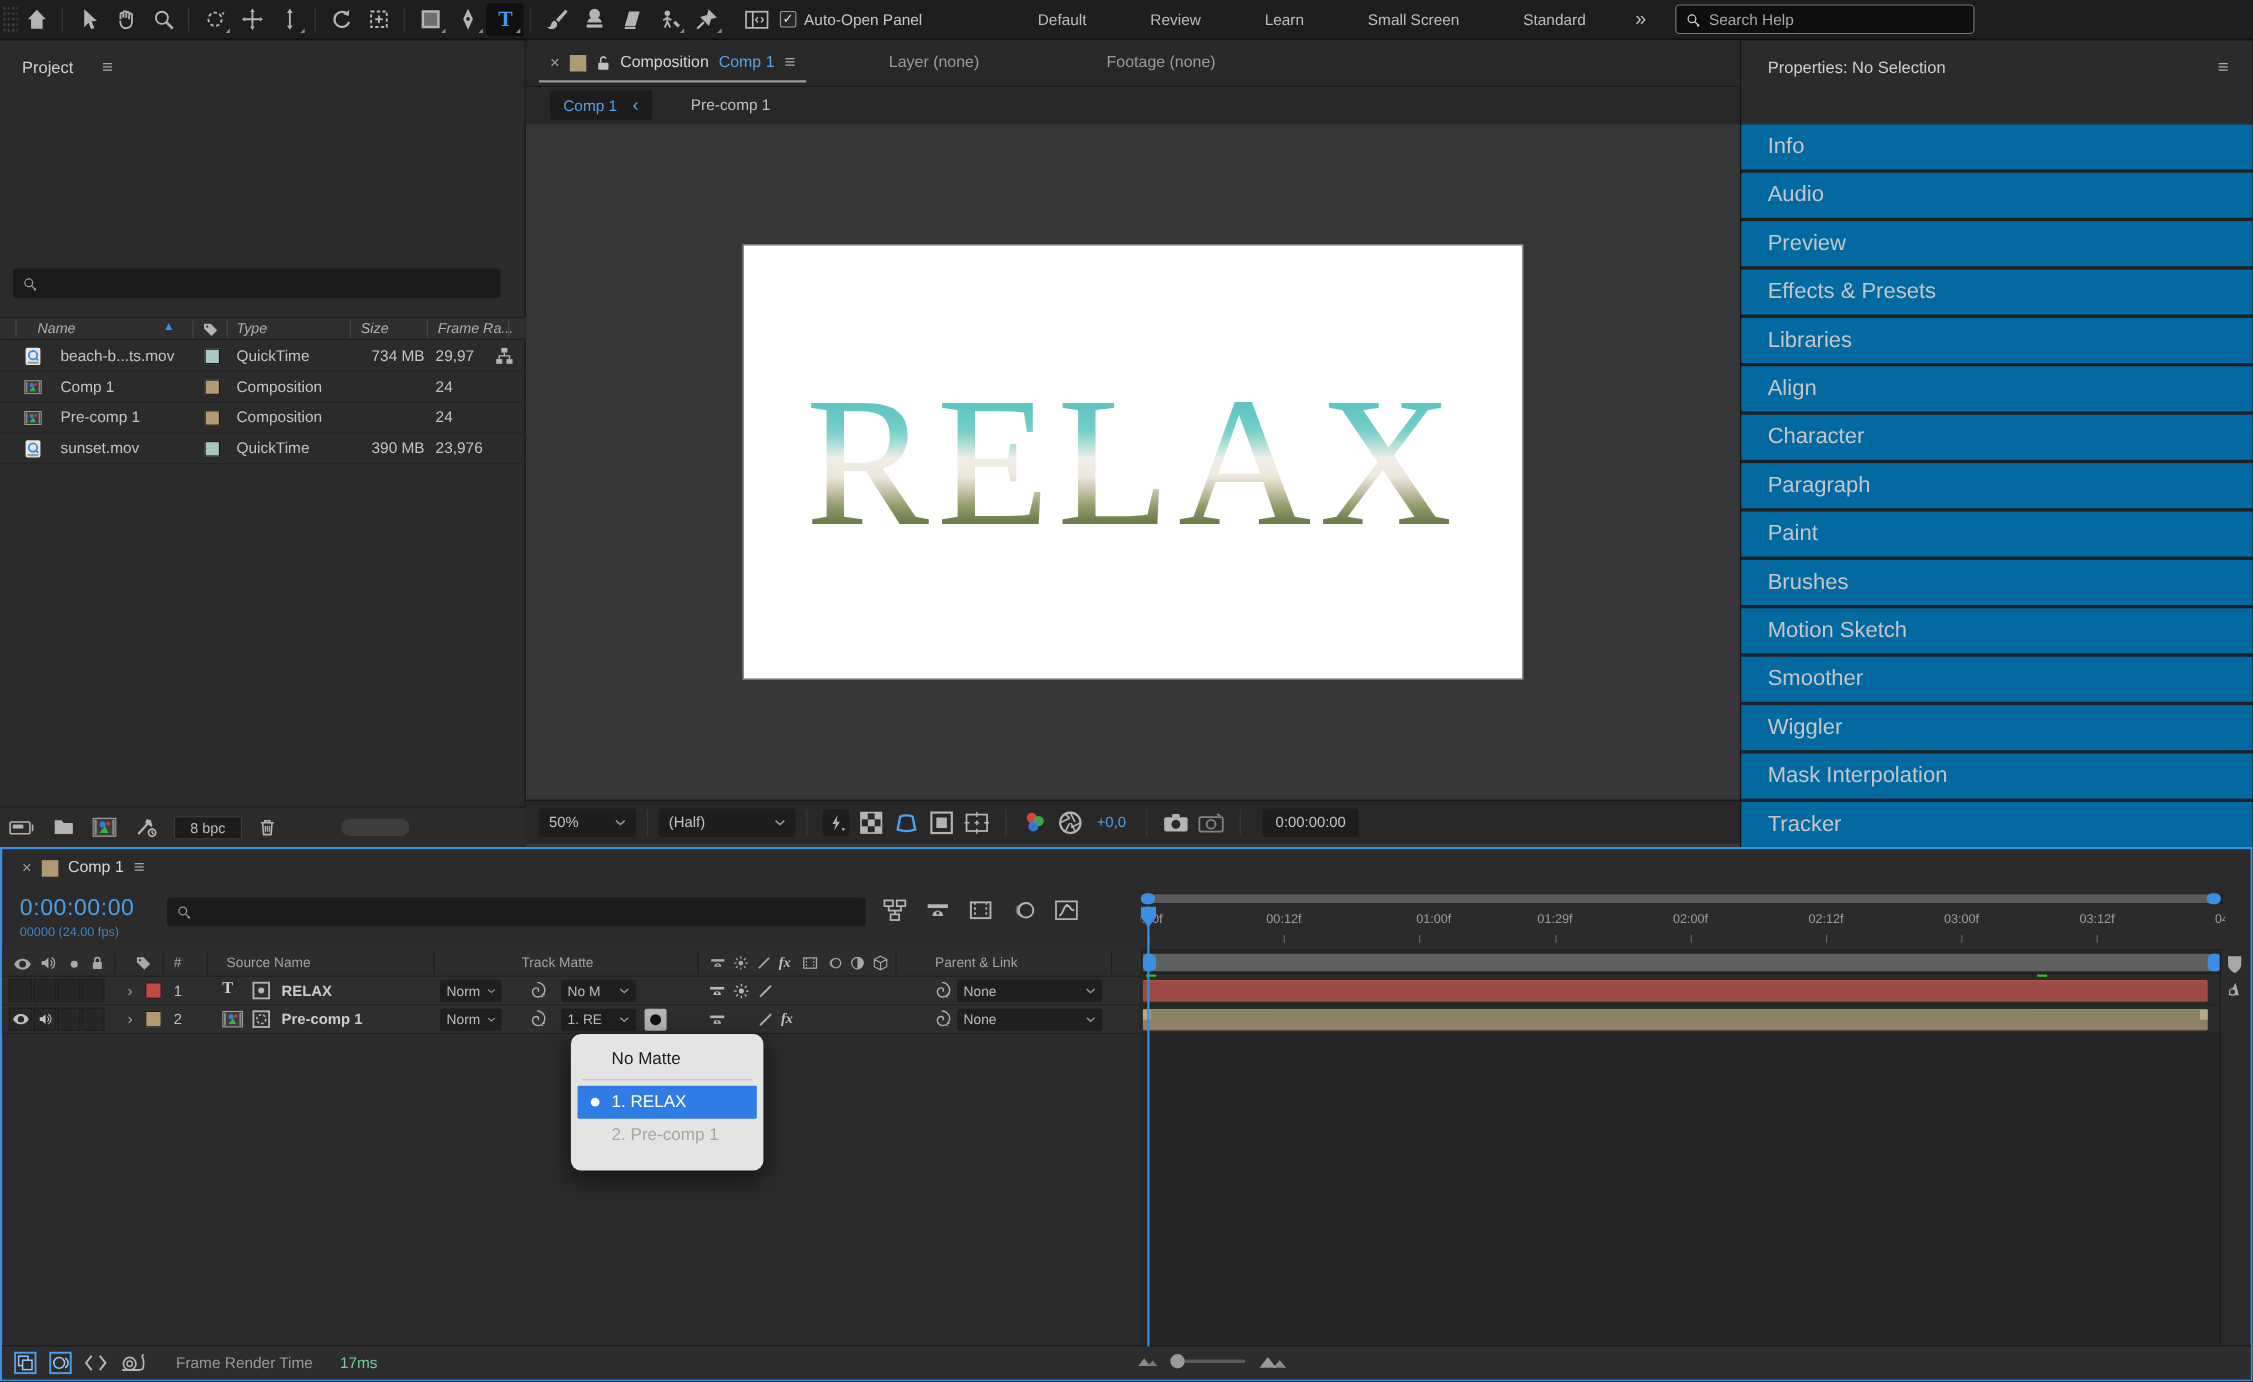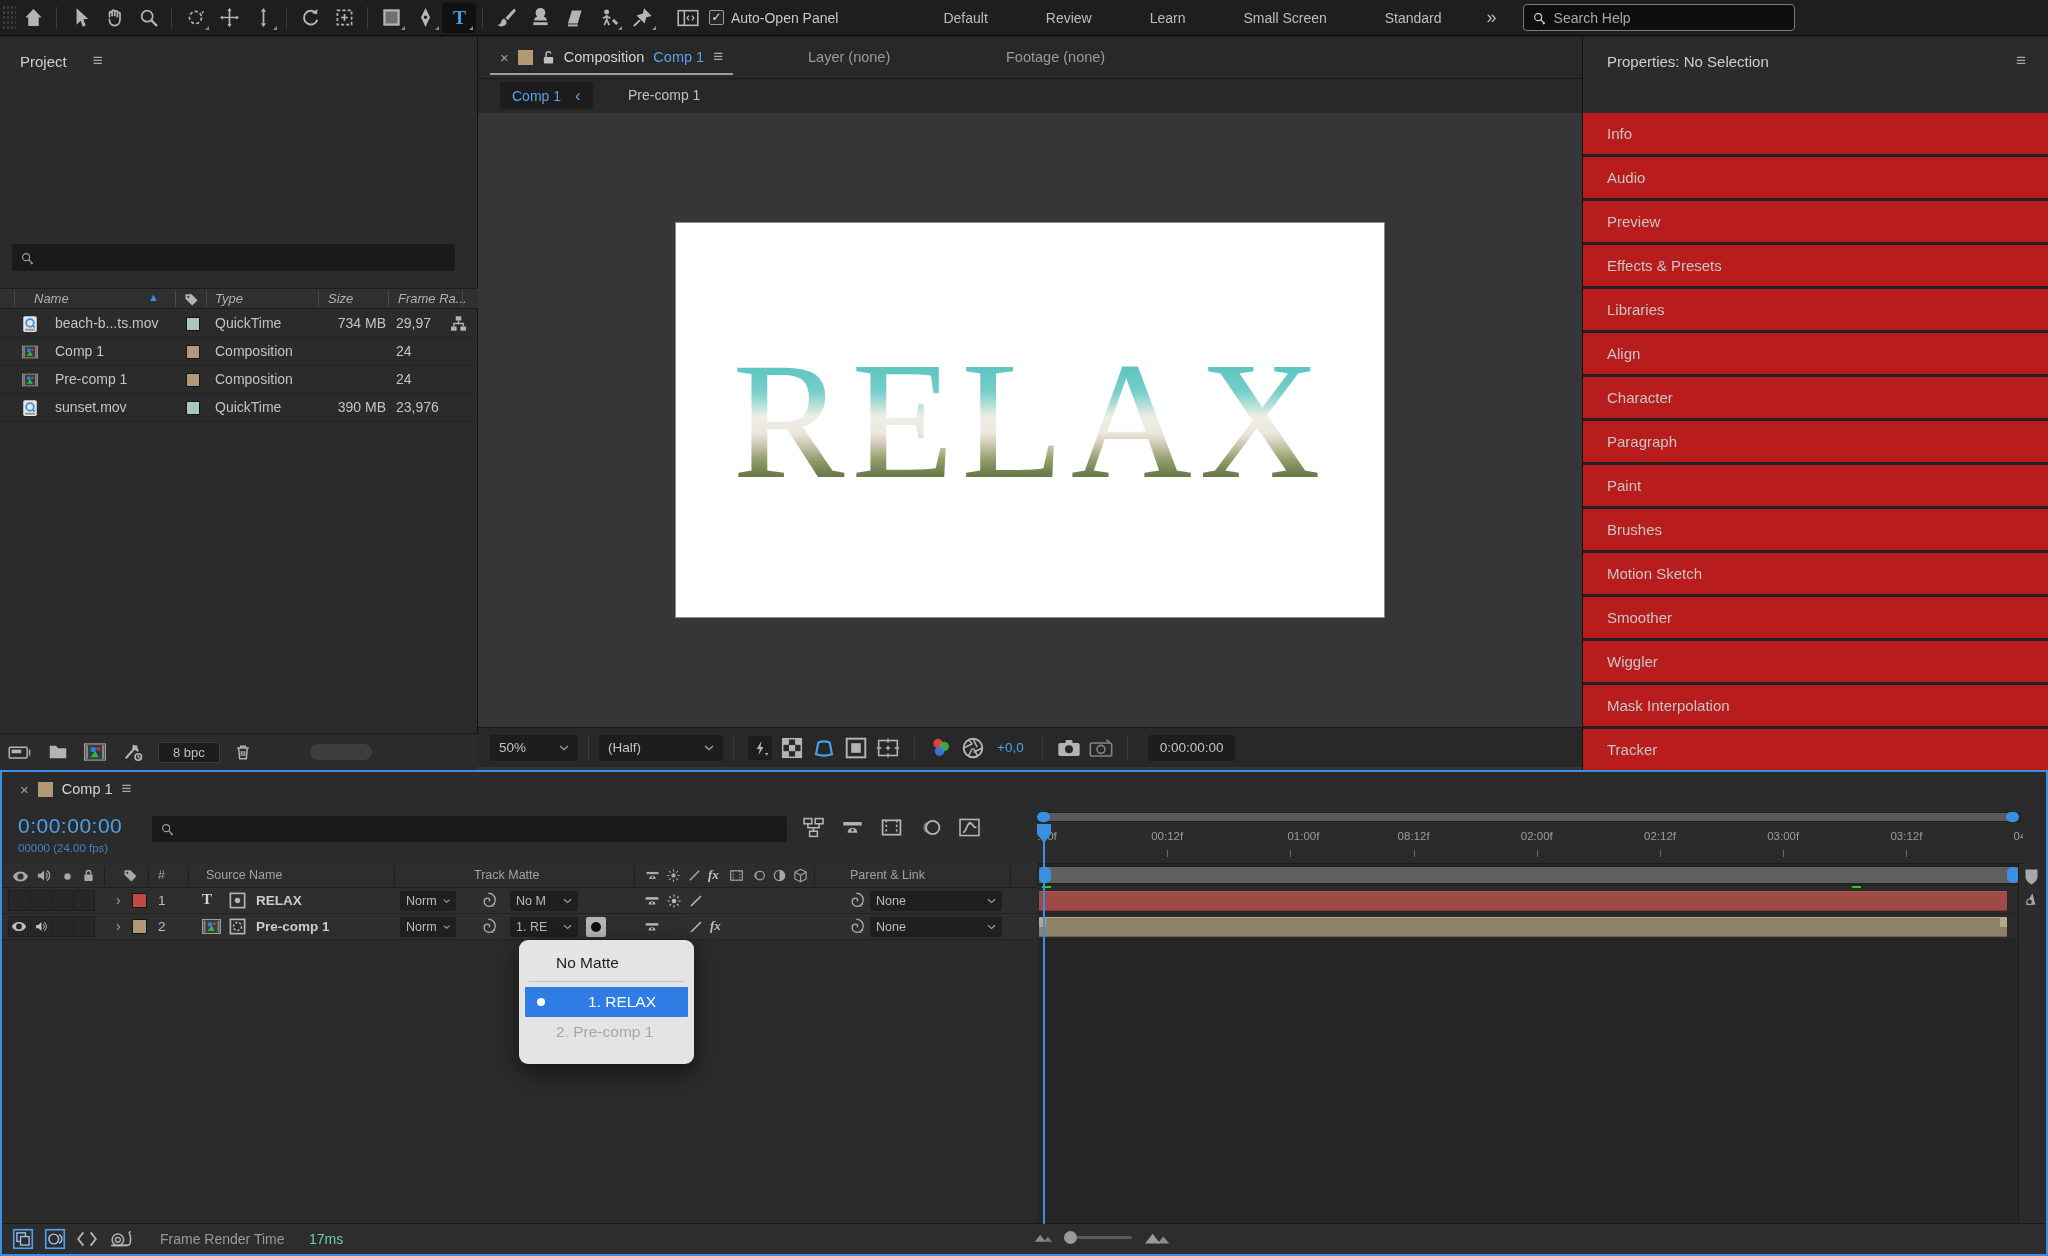--- a/index.html
+++ b/index.html
@@ -84,21 +84,21 @@
   .vt-icon { width:24px; height:24px; margin:0 4px; }
   .vt-icon.boxed { background:#1d1d1d; border-radius:3px; padding:2px; }
   #exposure-val { color:#4aa0e8; font-size:13.5px; margin:0 8px; }
   #viewer-timecode { height:26px; background:#1d1d1d; border-radius:3px; color:#c4c4c4; font-size:13.5px; display:flex; align-items:center; padding:0 12px; margin-left:10px; }
 
   
   #properties-panel { position:absolute; left:1582px; top:0; width:466px; height:733px; background:#202020; border-left:1px solid #121212; }
   #properties-header { height:76px; background:#2b2b2b; position:relative; }
   #properties-header .panel-title { padding:16px 0 0 24px; display:block; }
   #properties-header .hamburger { position:absolute; right:22px; top:14px; }
-  .prop-item { height:41px; background:#b91c1c; margin-bottom:3px; display:flex; align-items:center; padding-left:24px; font-size:15px; color:#c6c6c6; }
+  .prop-item { height:41px; background:#0369a1; margin-bottom:3px; display:flex; align-items:center; padding-left:24px; font-size:20px; color:#c6c6c6; }
 
   
   #timeline { position:absolute; left:0; top:770px; width:2048px; height:486px; background:#2b2b2b; border:2px solid #3a8fe0; }
   #tl-tab-row { position:absolute; left:0; top:0; width:100%; height:32px; }
   #tl-tab { position:absolute; left:10px; top:4px; display:flex; align-items:center; gap:9px; padding:0 8px; height:26px; }
   #tl-controls { position:absolute; left:0; top:32px; width:1033px; height:60px; }
   #tl-timecode { position:absolute; left:16px; top:10px; color:#4aa0e8; font-size:21px; letter-spacing:0.5px; }
   #tl-frameinfo { position:absolute; left:16px; top:38px; color:#3d82c4; font-size:11.5px; }
   #tl-search { position:absolute; left:150px; top:12px; width:635px; height:26px; background:#1a1a1a; border-radius:3px; display:flex; align-items:center; padding:0 8px; gap:6px; }
   #tl-search .icon { width:14px; height:14px; color:#9a9a9a; }
@@ -156,21 +156,21 @@
   #tl-right-strip .strip-div { height:1px; background:#1c1c1c; margin:3px 0; }
 
   
   #playhead-line { position:absolute; left:1041px; top:52px; width:2px; height:400px; background:#3a8fe0; z-index:5; }
   #playhead-head { position:absolute; left:1035px; top:52px; width:14px; height:19px; background:#3a8fe0; clip-path:polygon(0 0,100% 0,100% 52%,50% 100%,0 52%); z-index:6; }
 
   
   #matte-menu { position:absolute; left:517px; top:168px; width:175px; height:124px; background:#e4e4e4; border-radius:9px; box-shadow:0 8px 24px rgba(0,0,0,0.55); z-index:20; padding-top:8px; }
   .menu-item { height:30px; display:flex; align-items:center; padding-left:37px; font-size:15.5px; color:#1d1d1d; position:relative; }
   .menu-sep { height:1px; background:#c4c4c4; margin:3px 10px 5px 10px; }
-  .menu-item.selected { background:#2e7ce4; color:#ffffff; margin:0 6px; border-radius:1px; padding-left:31px;justify-content:center; }
+  .menu-item.selected { background:#2e7ce4; color:#ffffff; margin:0 6px; border-radius:1px; padding-left:31px; }
   .menu-item.selected .bullet { position:absolute; left:12px; top:11px; width:8px; height:8px; border-radius:50%; background:#fff; }
   .menu-item.disabled { color:#a6a6a6; }
 
   
   #tl-bottom { position:absolute; left:0; bottom:0; width:100%; height:31px; background:#2d2d2d; border-top:1px solid #191919; }
   #tl-bottom .left-icons { position:absolute; left:10px; top:4px; display:flex; gap:10px; align-items:center; }
   #tl-bottom .left-icons .icon { width:22px; height:22px; }
   #frt-label { position:absolute; left:158px; top:7px; color:#9a9a9a; font-size:14px; }
   #frt-value { position:absolute; left:307px; top:7px; color:#6fcf9f; font-size:14px; }
   #tl-zoomctl { position:absolute; left:1032px; top:6px; display:flex; align-items:center; gap:12px; }
@@ -720,21 +720,21 @@
         <span class="blue-cap" style="left:0"></span>
         <span class="blue-cap" style="right:2px"></span>
       </div>
       <div id="tl-ruler">
           <span class="tick-label" style="left: 7px;">0:00f</span>
           <span class="tick-mark" style="left: 7px;"></span>
           <span class="tick-label" style="left: 130.2px;">00:12f</span>
           <span class="tick-mark" style="left: 130.2px;"></span>
           <span class="tick-label" style="left: 253.4px; margin-left: 13px;">01:00f</span>
           <span class="tick-mark" style="left: 253.4px;"></span>
-          <span class="tick-label" style="left: 376.6px;">08:12f</span>
+          <span class="tick-label" style="left: 376.6px;">01:29f</span>
           <span class="tick-mark" style="left: 376.6px;"></span>
           <span class="tick-label" style="left: 499.8px;">02:00f</span>
           <span class="tick-mark" style="left: 499.8px;"></span>
           <span class="tick-label" style="left: 623px;">02:12f</span>
           <span class="tick-mark" style="left: 623px;"></span>
           <span class="tick-label" style="left: 746.2px;">03:00f</span>
           <span class="tick-mark" style="left: 746.2px;"></span>
           <span class="tick-label" style="left: 869.4px;">03:12f</span>
           <span class="tick-mark" style="left: 869.4px;"></span>
           <span class="tick-label" style="left: 992.6px;">04:00f</span>

